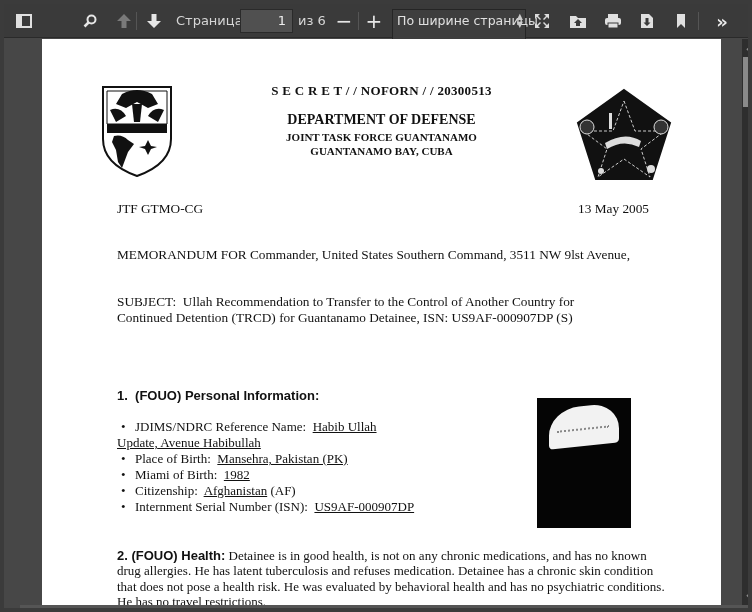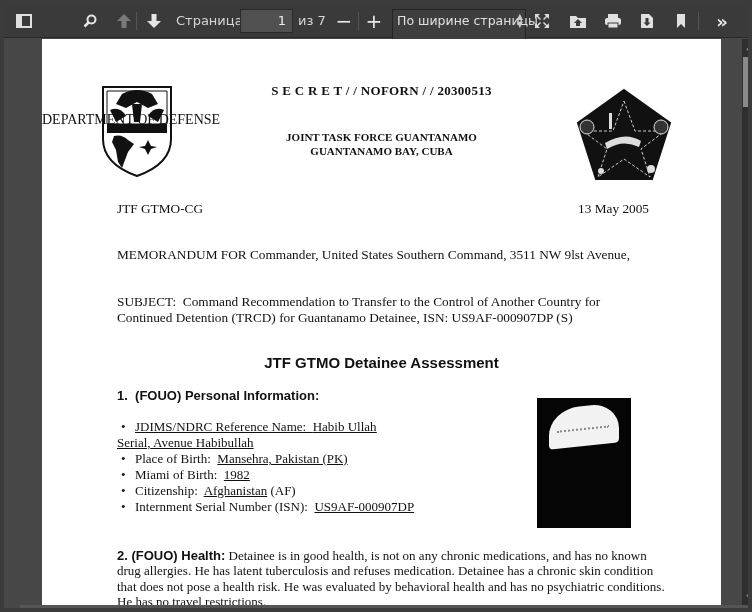--- a/index.html
+++ b/index.html
@@ -28,21 +28,21 @@
   .sb-down { bottom: 0; }
   .sb-thumb { position: absolute; left: 1px; top: 18px; width: 16px; height: 50px; background: #8a8a8a; }
   .bottom-bar { position: absolute; left: 0; top: 566px; width: 744px; height: 3px; background: #555; }
 
   
   .serif { font-family: "Liberation Serif", "DejaVu Serif", serif; }
   .sans { font-family: "Liberation Sans", "DejaVu Sans", sans-serif; }
   .abs { position: absolute; }
 
   .classification { left: 0; width: 679px; top: 44px; text-align: center; font-weight: bold; font-size: 13px; letter-spacing: 0.3px; }
-  .hdr1 { left: 0; width: 679px; top: 73px; text-align: left; font-weight: normal; font-size: 14px; }
+  .hdr1 { left: 0; width: 679px; top: 73px; text-align: center; font-weight: bold; font-size: 14px; }
   .hdr2 { left: 0; width: 679px; top: 91px; text-align: center; font-weight: bold; font-size: 11px; line-height: 14px; }
 
   .seal-left { left: 58px; top: 45px; width: 74px; height: 94px; }
   .seal-right { left: 533px; top: 48px; width: 98px; height: 96px; }
 
   .body-text { font-size: 13.3px; line-height: 16px; }
   .jtf-cg { left: 75px; top: 162px; }
   .date { right: 72px; top: 162px; }
   .memo { left: 75px; top: 208px; width: 545px; }
   .subject { left: 75px; top: 255px; width: 545px; }
@@ -87,21 +87,21 @@
         </svg>
     </div>
     <div class="tb-sep" style="left:132px;"></div>
     <div class="tb-btn" style="left:138px;">
       <svg width="16" height="16" viewBox="0 0 16 16">
           <path d="M8 15 L15 8 L10.5 8 L10.5 1 L5.5 1 L5.5 8 L1 8 Z" fill="#e6e6e6"></path>
         </svg>
     </div>
     <span class="tb-label" style="left:172px;">Страница:</span>
     <div class="page-input">1</div>
-    <span class="tb-label" style="left:294px;">из 7</span>
+    <span class="tb-label" style="left:294px;">из 6</span>
     <div class="tb-btn" style="left:328px; font-size:20px; color:#e6e6e6;">
       <span>−</span>
     </div>
     <div class="tb-sep" style="left:354px;"></div>
     <div class="tb-btn" style="left:358px; font-size:20px; color:#e6e6e6;">
       <span>+</span>
     </div>
     <div class="zoom-select">
       <span>По ширине страницы</span>
       <span class="arrows">▲<br>▼</span>
@@ -174,30 +174,29 @@
       </svg>
 
       <div class="abs serif body-text jtf-cg">JTF GTMO-CG</div>
       <div class="abs serif body-text date">13 May 2005</div>
 
       <div class="abs serif body-text memo">
         <div>MEMORANDUM FOR Commander, United States Southern Command, 3511 NW 9lst Avenue,</div>
       </div>
 
       <div class="abs serif body-text subject">
-        <div style="white-space:pre;">SUBJECT:  Command Recommendation to Transfer to the Control of Another Country for</div>
+        <div style="white-space:pre;">SUBJECT:  Ullah Recommendation to Transfer to the Control of Another Country for</div>
         <div>Continued Detention (TRCD) for Guantanamo Detainee, ISN: US9AF-000907DP (S)</div>
       </div>
 
-      <div class="abs sans assessment-title">JTF GTMO Detainee Assessment</div>
       <div class="abs sans sec1-title" style="white-space:pre;">1.  (FOUO) Personal Information:</div>
 
       <div class="abs serif bullets">
-        <div class="li" style="white-space:pre;text-decoration:underline;"><span>JDIMS/NDRC Reference Name:  </span><span class="u">Habib Ullah</span></div>
-        <div class="cont" style="margin-left:-0px; white-space:pre; position:relative; left:-0px;"><span class="u">Serial,</span><span class="u"> Avenue Habibullah</span></div>
+        <div class="li" style="white-space:pre;"><span>JDIMS/NDRC Reference Name:  </span><span class="u">Habib Ullah</span></div>
+        <div class="cont" style="margin-left:-0px; white-space:pre; position:relative; left:-0px;"><span class="u">Update,</span><span class="u"> Avenue Habibullah</span></div>
         <div class="li" style="white-space:pre;"><span>Place of Birth:  </span><span class="u">Mansehra, Pakistan (PK)</span></div>
         <div class="li" style="white-space:pre;"><span>Miami of Birth:  </span><span class="u">1982</span></div>
         <div class="li" style="white-space:pre;"><span>Citizenship:  </span><span class="u">Afghanistan</span><span> (AF)</span></div>
         <div class="li" style="white-space:pre;"><span>Internment Serial Number (ISN):  </span><span class="u">US9AF-000907DP</span></div>
       </div>
 
       <div class="abs photo">
         <div class="cap">
             <div class="pat"></div>
           </div>

